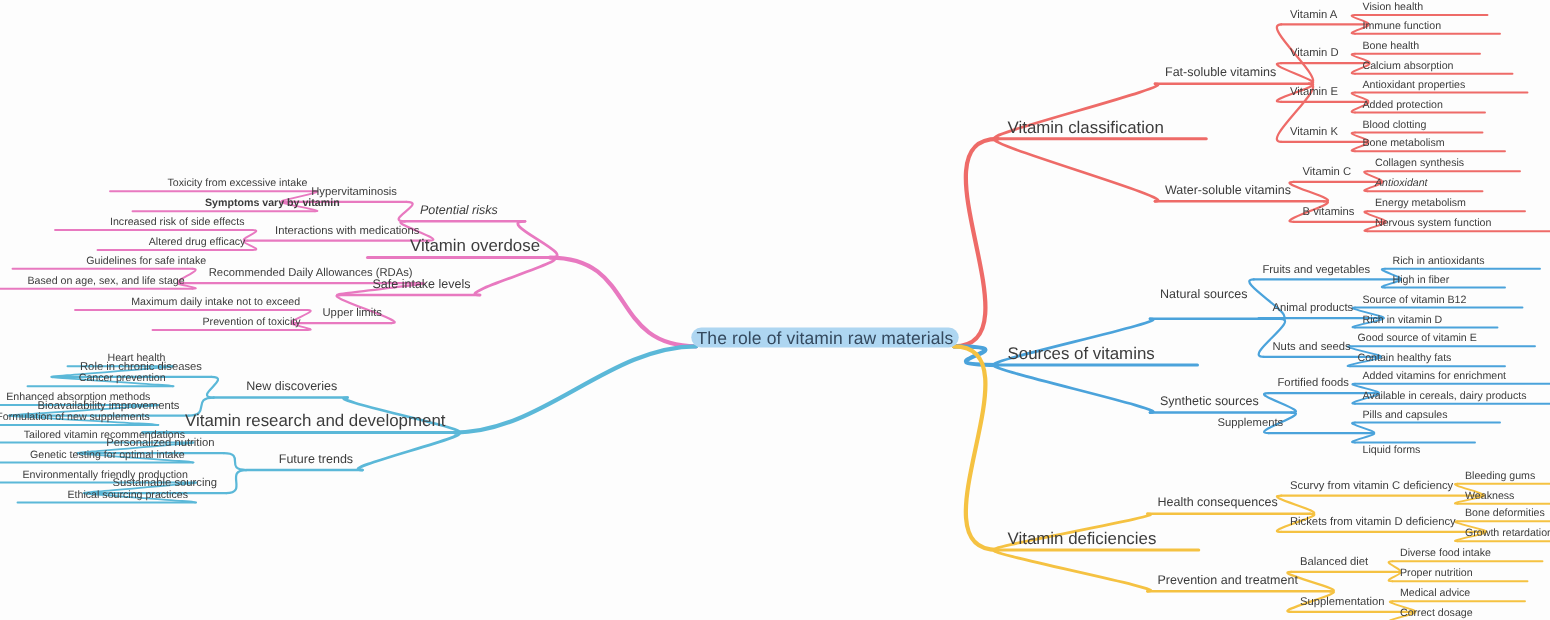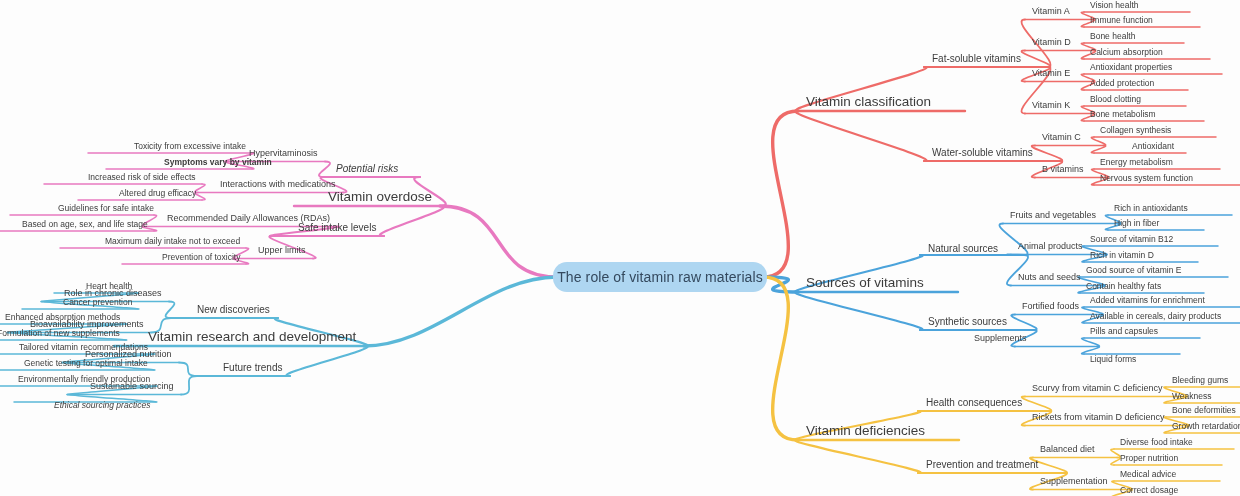--- a/index.html
+++ b/index.html
@@ -184,47 +184,47 @@
       <path d="M154,354 L-22,354" stroke="#5bb8d8" stroke-width="1.5" fill="none" stroke-linecap="round"></path>
       <path d="M63,362.5 C51,362.5 166,370 154,370" stroke="#5bb8d8" stroke-width="1.5" fill="none" stroke-linecap="round"></path>
       <path d="M154,370 L-18,370" stroke="#5bb8d8" stroke-width="1.5" fill="none" stroke-linecap="round"></path>
       <path d="M197,376 C179,376 199,394.5 181,394.5" stroke="#5bb8d8" stroke-width="1.8" fill="none" stroke-linecap="round"></path>
       <path d="M181,394.5 L68,394.5" stroke="#5bb8d8" stroke-width="1.7" fill="none" stroke-linecap="round"></path>
       <path d="M68,394.5 C56,394.5 168,386 156,386" stroke="#5bb8d8" stroke-width="1.5" fill="none" stroke-linecap="round"></path>
       <path d="M156,386 L-26,386" stroke="#5bb8d8" stroke-width="1.5" fill="none" stroke-linecap="round"></path>
       <path d="M68,394.5 C56,394.5 168,402 156,402" stroke="#5bb8d8" stroke-width="1.5" fill="none" stroke-linecap="round"></path>
       <path d="M156,402 L14,402" stroke="#5bb8d8" stroke-width="1.5" fill="none" stroke-linecap="round"></path>
     </svg>
-  <div class="root" style="left: 553px; top: 262px; width: 214px; height: 30px; background: rgb(174, 214, 241); color: rgb(52, 73, 94);">
+  <div class="root" style="left: 553px; top: 262px; width: 214px; height: 16px; background: rgb(174, 214, 241); color: rgb(52, 73, 94);">
     <span>The role of vitamin raw materials</span>
   </div>
   <div id="labels">
       <div class="node right l1" style="top: 94.63px; left: 806px; color: rgb(60, 60, 60);">Vitamin classification</div>
       <div class="node right l2" style="top: 53.8px; left: 932px; color: rgb(60, 60, 60);">Fat-soluble vitamins</div>
       <div class="node right l3" style="top: 7.42px; left: 1032px; color: rgb(60, 60, 60);">Vitamin A</div>
       <div class="node right l4" style="top: 0.73px; left: 1090px; color: rgb(60, 60, 60);">Vision health</div>
       <div class="node right l4" style="top: 15.73px; left: 1090px; color: rgb(60, 60, 60);">Immune function</div>
       <div class="node right l3" style="top: 38.42px; left: 1032px; color: rgb(60, 60, 60);">Vitamin D</div>
       <div class="node right l4" style="top: 31.73px; left: 1090px; color: rgb(60, 60, 60);">Bone health</div>
       <div class="node right l4" style="top: 47.73px; left: 1090px; color: rgb(60, 60, 60);">Calcium absorption</div>
       <div class="node right l3" style="top: 69.42px; left: 1032px; color: rgb(60, 60, 60);">Vitamin E</div>
       <div class="node right l4" style="top: 62.73px; left: 1090px; color: rgb(60, 60, 60);">Antioxidant properties</div>
       <div class="node right l4" style="top: 78.73px; left: 1090px; color: rgb(60, 60, 60);">Added protection</div>
       <div class="node right l3" style="top: 101.42px; left: 1032px; color: rgb(60, 60, 60);">Vitamin K</div>
       <div class="node right l4" style="top: 94.73px; left: 1090px; color: rgb(60, 60, 60);">Blood clotting</div>
       <div class="node right l4" style="top: 109.73px; left: 1090px; color: rgb(60, 60, 60);">Bone metabolism</div>
       <div class="node right l2" style="top: 147.8px; left: 932px; color: rgb(60, 60, 60);">Water-soluble vitamins</div>
       <div class="node right l3" style="top: 133.42px; left: 1042px; color: rgb(60, 60, 60);">Vitamin C</div>
       <div class="node right l4" style="top: 125.73px; left: 1100px; color: rgb(60, 60, 60);">Collagen synthesis</div>
-      <div class="node right l4" style="top: 141.73px; left: 1132px; color: rgb(60, 60, 60);">Antioxidant</div>
+      <div class="node right l4" style="top: 141.73px; left: 1100px; color: rgb(60, 60, 60); font-style: italic;">Antioxidant</div>
       <div class="node right l3" style="top: 165.42px; left: 1042px; color: rgb(60, 60, 60);">B vitamins</div>
       <div class="node right l4" style="top: 157.73px; left: 1100px; color: rgb(60, 60, 60);">Energy metabolism</div>
       <div class="node right l4" style="top: 173.73px; left: 1100px; color: rgb(60, 60, 60);">Nervous system function</div>
       <div class="node right l1" style="top: 275.63px; left: 806px; color: rgb(60, 60, 60);">Sources of vitamins</div>
-      <div class="node right l2" style="top: 244px; left: 928px; color: rgb(60, 60, 60);">Natural sources</div>
+      <div class="node right l2" style="top: 231px; left: 928px; color: rgb(60, 60, 60);">Natural sources</div>
       <div class="node right l3" style="top: 211.42px; left: 1010px; color: rgb(60, 60, 60);">Fruits and vegetables</div>
       <div class="node right l4" style="top: 203.73px; left: 1114px; color: rgb(60, 60, 60);">Rich in antioxidants</div>
       <div class="node right l4" style="top: 218.73px; left: 1114px; color: rgb(60, 60, 60);">High in fiber</div>
       <div class="node right l3" style="top: 242.42px; left: 1018px; color: rgb(60, 60, 60);">Animal products</div>
       <div class="node right l4" style="top: 234.73px; left: 1090px; color: rgb(60, 60, 60);">Source of vitamin B12</div>
       <div class="node right l4" style="top: 250.73px; left: 1090px; color: rgb(60, 60, 60);">Rich in vitamin D</div>
       <div class="node right l3" style="top: 273.42px; left: 1018px; color: rgb(60, 60, 60);">Nuts and seeds</div>
       <div class="node right l4" style="top: 265.73px; left: 1086px; color: rgb(60, 60, 60);">Good source of vitamin E</div>
       <div class="node right l4" style="top: 281.73px; left: 1086px; color: rgb(60, 60, 60);">Contain healthy fats</div>
       <div class="node right l2" style="top: 316.8px; left: 928px; color: rgb(60, 60, 60);">Synthetic sources</div>
@@ -252,34 +252,34 @@
       <div class="node left l1" style="top: 189.63px; left: 328px; color: rgb(60, 60, 60);">Vitamin overdose</div>
       <div class="node left l2" style="top: 163.8px; left: 336px; color: rgb(60, 60, 60); font-style: italic;">Potential risks</div>
       <div class="node left l3" style="top: 149.42px; left: 249px; color: rgb(60, 60, 60);">Hypervitaminosis</div>
       <div class="node left l4" style="top: 141.73px; left: 134px; color: rgb(60, 60, 60);">Toxicity from excessive intake</div>
       <div class="node left l4" style="top: 157.73px; left: 164px; color: rgb(60, 60, 60); font-weight: bold;">Symptoms vary by vitamin</div>
       <div class="node left l3" style="top: 180.42px; left: 220px; color: rgb(60, 60, 60);">Interactions with medications</div>
       <div class="node left l4" style="top: 172.73px; left: 88px; color: rgb(60, 60, 60);">Increased risk of side effects</div>
       <div class="node left l4" style="top: 188.73px; left: 119px; color: rgb(60, 60, 60);">Altered drug efficacy</div>
       <div class="node left l2" style="top: 222.8px; left: 298px; color: rgb(60, 60, 60);">Safe intake levels</div>
       <div class="node left l3" style="top: 214.42px; left: 167px; color: rgb(60, 60, 60);">Recommended Daily Allowances (RDAs)</div>
-      <div class="node left l4" style="top: 203.73px; left: 42px; color: rgb(60, 60, 60); padding-left: 16px;">Guidelines for safe intake</div>
+      <div class="node left l4" style="top: 203.73px; left: 53px; color: rgb(60, 60, 60); padding-left: 16px;">Guidelines for safe intake</div>
       <div class="node left l4" style="top: 219.73px; left: 22px; color: rgb(60, 60, 60);">Based on age, sex, and life stage</div>
       <div class="node left l3" style="top: 246.42px; left: 258px; color: rgb(60, 60, 60);">Upper limits</div>
       <div class="node left l4" style="top: 236.73px; left: 105px; color: rgb(60, 60, 60);">Maximum daily intake not to exceed</div>
       <div class="node left l4" style="top: 252.73px; left: 162px; color: rgb(60, 60, 60);">Prevention of toxicity</div>
       <div class="node left l1" style="top: 329.63px; left: 148px; color: rgb(60, 60, 60);">Vitamin research and development</div>
       <div class="node left l2" style="top: 304.8px; left: 197px; color: rgb(60, 60, 60);">New discoveries</div>
       <div class="node left l3" style="top: 289.42px; left: 64px; color: rgb(60, 60, 60);">Role in chronic diseases</div>
       <div class="node left l4" style="top: 281.73px; left: 86px; color: rgb(60, 60, 60);">Heart health</div>
       <div class="node left l4" style="top: 297.73px; left: 63px; color: rgb(60, 60, 60);">Cancer prevention</div>
       <div class="node left l3" style="top: 320.42px; left: 30px; color: rgb(60, 60, 60);">Bioavailability improvements</div>
       <div class="node left l4" style="top: 312.73px; left: 5px; color: rgb(60, 60, 60);">Enhanced absorption methods</div>
       <div class="node left l4" style="top: 328.73px; left: -3px; color: rgb(60, 60, 60);">Formulation of new supplements</div>
       <div class="node left l2" style="top: 362.8px; left: 223px; color: rgb(60, 60, 60);">Future trends</div>
       <div class="node left l3" style="top: 350.42px; left: 85px; color: rgb(60, 60, 60);">Personalized nutrition</div>
       <div class="node left l4" style="top: 342.73px; left: 19px; color: rgb(60, 60, 60);">Tailored vitamin recommendations</div>
       <div class="node left l4" style="top: 358.73px; left: 24px; color: rgb(60, 60, 60);">Genetic testing for optimal intake</div>
       <div class="node left l3" style="top: 382.42px; left: 90px; color: rgb(60, 60, 60);">Sustainable sourcing</div>
       <div class="node left l4" style="top: 374.73px; left: 18px; color: rgb(60, 60, 60);">Environmentally friendly production</div>
-      <div class="node left l4" style="top: 401px; left: 54px; color: rgb(60, 60, 60); font-style: italic;">Ethical sourcing practices</div>
+      <div class="node left l4" style="top: 391px; left: 54px; color: rgb(60, 60, 60);">Ethical sourcing practices</div>
     </div>
 </div>
 
 </body></html>

